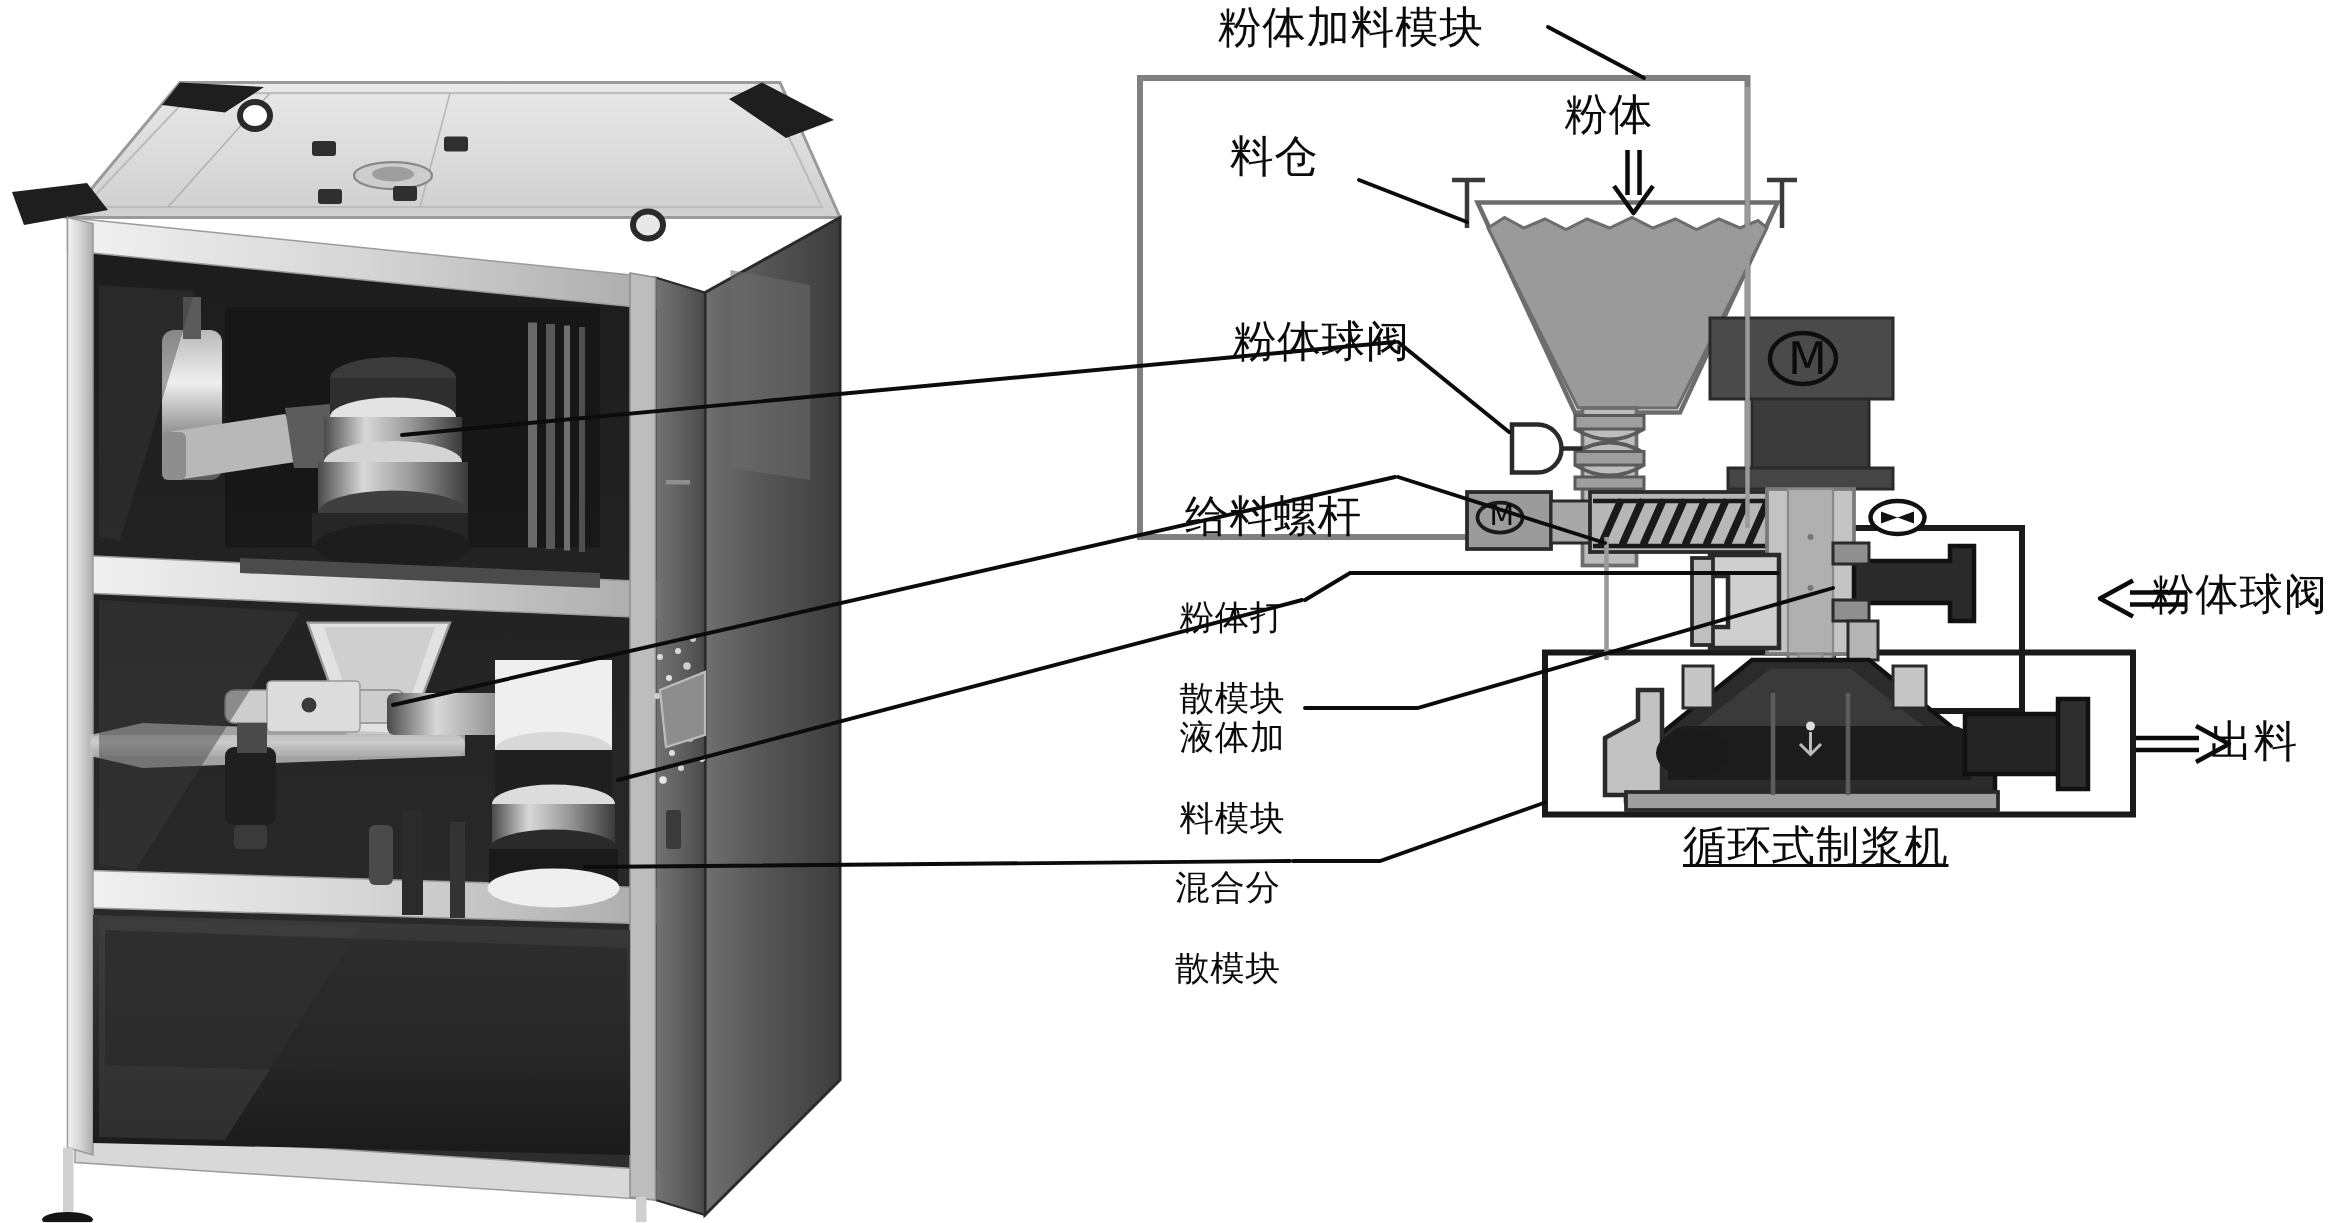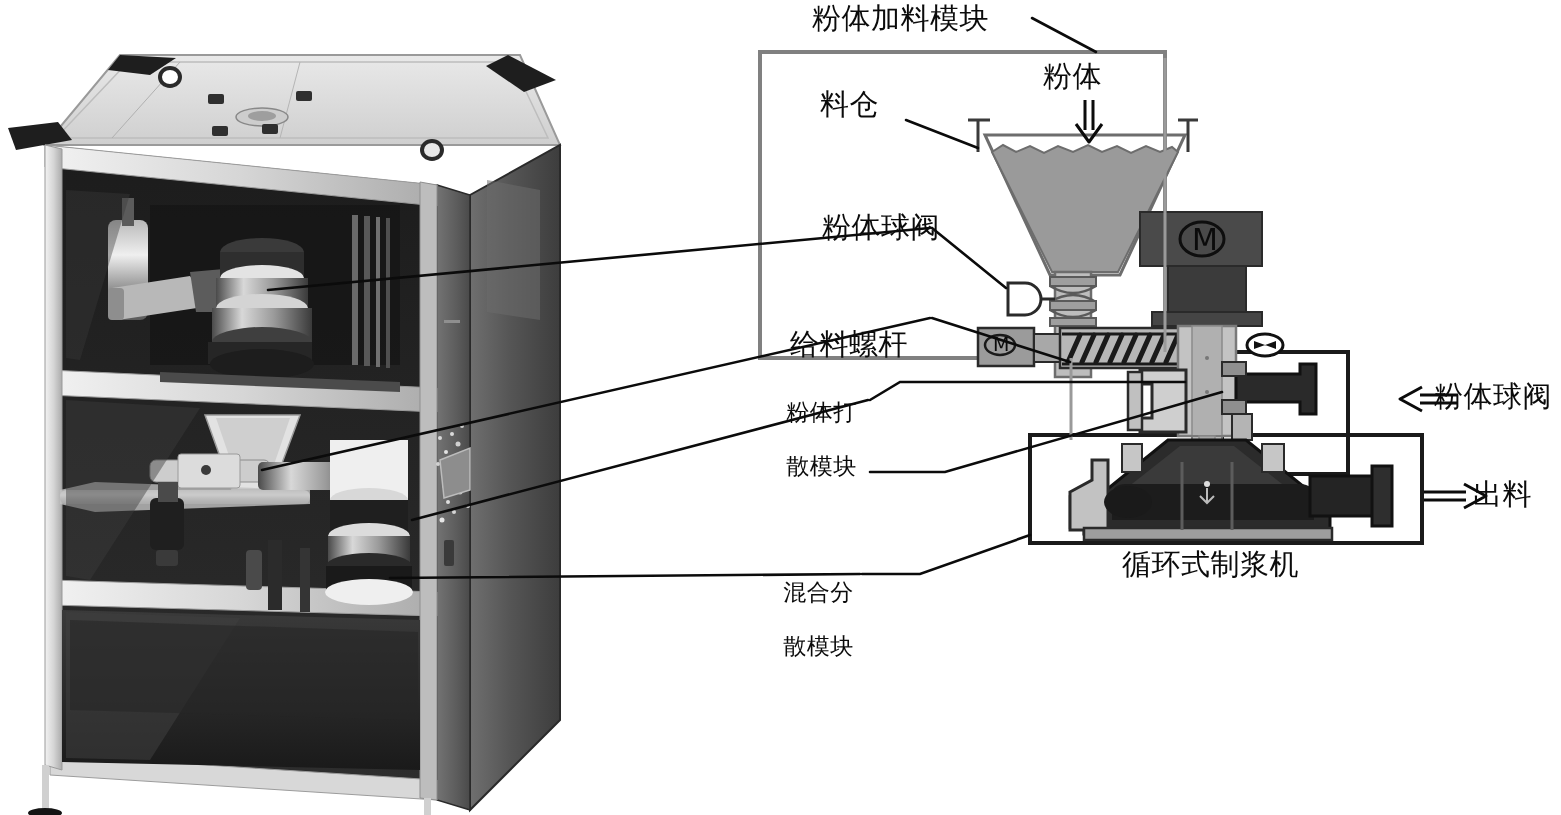--- a/index.html
+++ b/index.html
@@ -380,28 +380,32 @@
 
   <div class="lbl big" style="left:822px;top:211px;">粉体球阀</div>
 
   <div class="lbl big" style="left:790px;top:300px;margin-top:28px;">给料螺杆</div>
 
   <div class="lbl two" style="left:755px;top:372px;">
     <span>粉体打</span><br>
     <span>散模块</span>
   </div>
 
+  <div class="lbl two" style="left:755px;top:452px;">
+    <span>液体加</span><br>
+    <span>料模块</span>
+  </div>
 
   <div class="lbl two" style="left:752px;top:552px;">
     <span>混合分</span><br>
     <span>散模块</span>
   </div>
 
   <div class="lbl big" style="left:1434px;top:380px;">粉体球阀</div>
 
   <div class="lbl big" style="left:1473px;top:478px;">出料</div>
 
-  <div class="lbl big" style="left:1122px;top:548px;">循环式制浆机</div>
+  <div class="lbl big" style="left:1122px;top:548px;text-decoration:underline;">循环式制浆机</div>
 
   <div class="lbl" style="left:1192px;top:223px;font-size:30px;">M</div>
   <div class="lbl" style="left:993px;top:333px;font-size:19px;">M</div>
 
 </div>
 
 </body></html>

